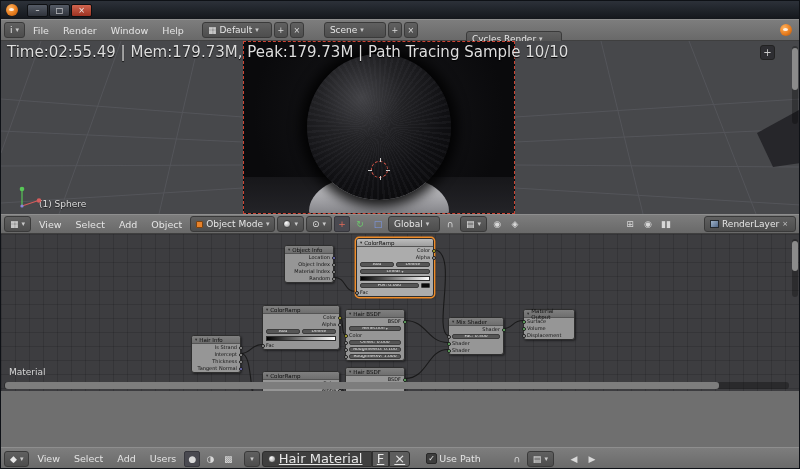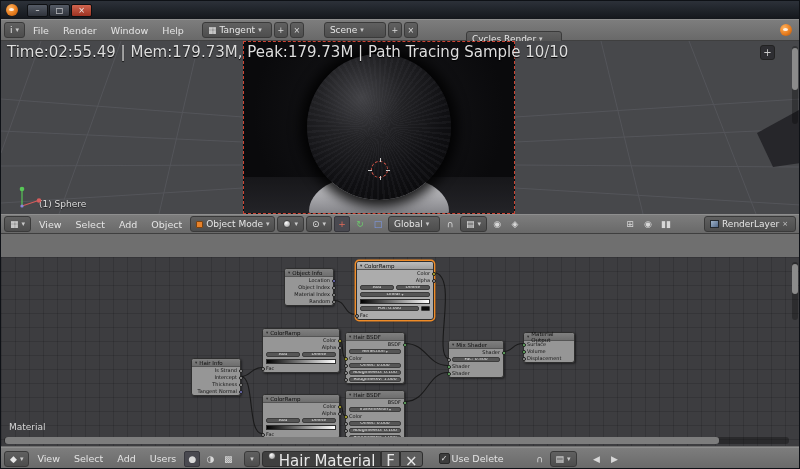--- a/index.html
+++ b/index.html
@@ -73,25 +73,25 @@
   .vp-objname { position:absolute; bottom:5px; left:38px; font-size:9px; color:#dcdcdc;
     text-shadow:0 1px 1px rgba(0,0,0,.6); }
   .axis-gizmo { position:absolute; left:8px; bottom:3px; }
   .panel-plus { position:absolute; top:4px; right:26px; width:15px; height:15px;
     background:rgba(40,40,44,.8); border:1px solid #222; border-radius:3px; color:#ccc;
     font-size:10px; display:flex; align-items:center; justify-content:center; }
   .vscroll { position:absolute; right:3px; width:6px; background:rgba(0,0,0,.28); border-radius:3px; }
   .vscroll .thumb { position:absolute; left:0; right:0; background:#8b8b8b; border-radius:3px; }
 
   
-  .nedit { position:absolute; top:233px; left:0; width:800px; height:189px;
+  .nedit { position:absolute; top:233px; left:0; width:800px; height:157px;
     background-color:#3d3d40;
     background-image:linear-gradient(rgba(0,0,0,.13) 1px, transparent 1px),
       linear-gradient(90deg, rgba(0,0,0,.13) 1px, transparent 1px);
-    background-size:14px 14px; overflow:hidden;margin-top:23px; }
+    background-size:14px 14px; overflow:hidden; }
   .wires { position:absolute; inset:0; }
   .ne-label { position:absolute; left:8px; bottom:14px; font-size:9px; color:#d6d6d6; }
   .hscroll { position:absolute; left:3px; right:12px; bottom:2px; height:7px;
     background:rgba(0,0,0,.3); border-radius:3px; }
   .hscroll .thumb { position:absolute; top:0; bottom:0; left:1px; width:91%;
     background:#7d7d7d; border-radius:3px; }
 
   
   .node { position:absolute; background:#969696; border:1px solid #2e2e2e; border-radius:3px;
     box-shadow:1px 1px 2px rgba(0,0,0,.45); color:#141414; overflow:visible; }
@@ -114,22 +114,22 @@
     gap:1px; overflow:hidden; white-space:nowrap; }
   .w .wdd { font-size:4px; color:#bbb; }
   .grad { flex:1; height:5px; border:1px solid #2e2e2e; background:linear-gradient(90deg,#000,#fff); }
   .swatch { width:9px; height:5.5px; background:#0a0a0a; border:1px solid #3c3c3c; border-radius:1px; }
 
   
   .infobar { top:18px; height:22px; }
   .vph { top:213px; height:20px; }
   .nhb { top:446px; height:23px; }
   .field-group { display:flex; }
-  .field-group .seg { height:16px; display:flex; align-items:flex-start; gap:3px; padding:0 5px;
-    background:#3f3f3f; border:1px solid #2e2e2e; font-size:15px; color:#e8e8e8; }
+  .field-group .seg { height:16px; display:flex; align-items:center; gap:3px; padding:0 5px;
+    background:#3f3f3f; border:1px solid #2e2e2e; font-size:13px; color:#e8e8e8;text-decoration:underline; }
   .field-group .seg.first { border-radius:3px 0 0 3px; }
   .field-group .seg.btn { background:#5d5d5d; padding:0 4px; }
   .field-group .seg.last { border-radius:0 3px 3px 0; }
   .checkbox { width:11px; height:11px; background:#3d3d3d; border:1px solid #282828;
     border-radius:2px; color:#e8e8e8; font-size:8px; display:flex; align-items:center;
     justify-content:center; }
 </style>
 </head>
 <body>
 
@@ -148,21 +148,21 @@
     <span class="dd">
       <span>i</span>
       <span class="arr">▾</span>
     </span>
     <span class="menu">File</span>
     <span class="menu">Render</span>
     <span class="menu">Window</span>
     <span class="menu">Help</span>
     <span class="dd" style="margin-left:10px; min-width:70px;">
       <span>▦</span>
-      <span>Tangent</span>
+      <span>Default</span>
       <span class="arr">▾</span>
     </span>
     <span class="mini-btn">+</span>
     <span class="mini-btn">×</span>
     <span class="dd" style="margin-left:18px; min-width:62px;">
       <span>Scene</span>
       <span class="arr">▾</span>
     </span>
     <span class="mini-btn">+</span>
     <span class="mini-btn">×</span>
@@ -576,21 +576,21 @@
     </span>
     <span class="field-group">
       <span class="seg first" style="min-width:110px;">
         <span class="ball-white"></span>
         <span>Hair Material</span>
       </span>
       <span class="seg btn">F</span>
       <span class="seg btn last">×</span>
     </span>
     <span class="checkbox" style="margin-left:14px;">✓</span>
-    <span>Use Delete</span>
+    <span>Use Path</span>
     <span class="icon-btn" style="margin-left:26px;">∩</span>
     <span class="dd">
       <span>▤</span>
       <span class="arr">▾</span>
     </span>
     <span class="icon-btn" style="margin-left:10px;">◀</span>
     <span class="icon-btn">▶</span>
   </div>
 
 </div>

